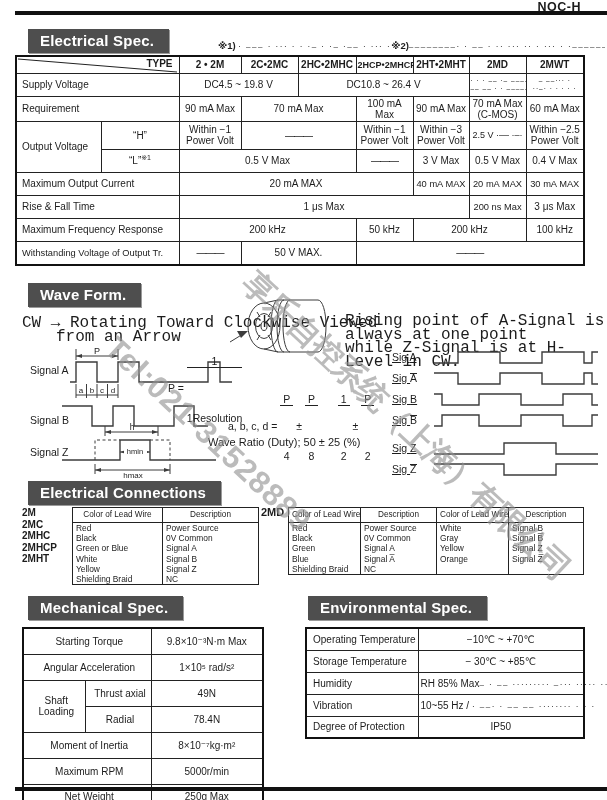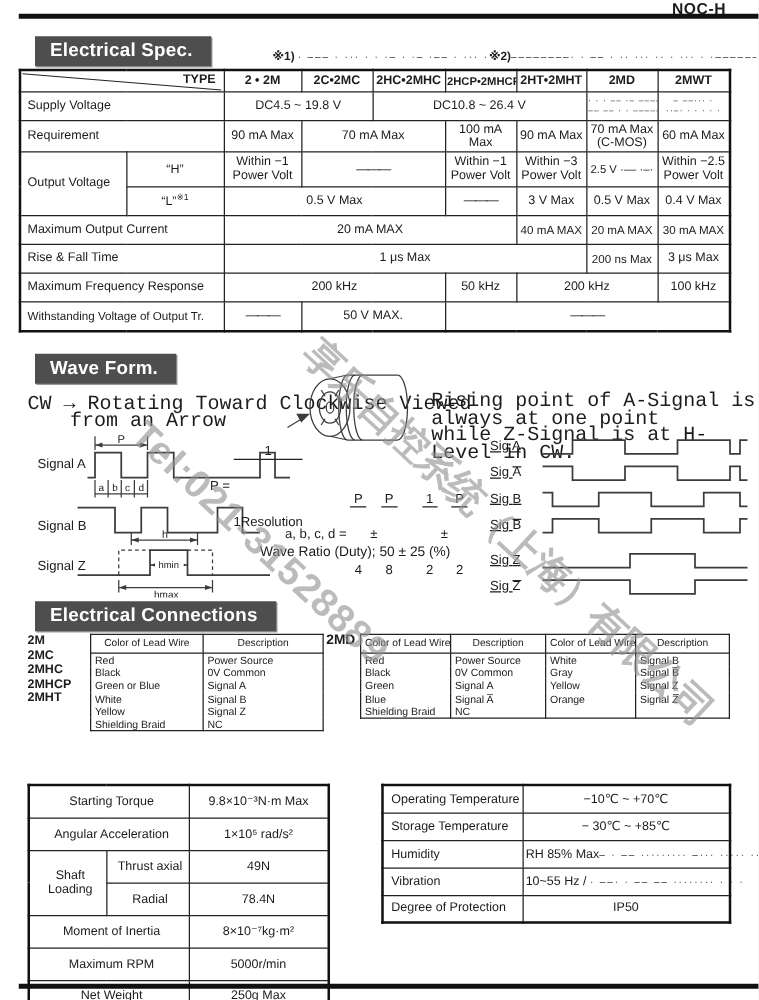--- a/index.html
+++ b/index.html
@@ -408,20 +408,21 @@
       <tr>
         <td style="border-top:none">Shielding Braid</td>
         <td style="border-top:none">NC</td>
         <td style="border-top:none"></td>
         <td style="border-top:none"></td>
       </tr>
     </tbody>
       </table>
   </div>
 
+  <div class="abs sec-head" style="top:596px;left:28px;">Mechanical Spec.</div>
   <div class="abs" style="top:627px;left:22px;">
     <table class="mech outer">
       <colgroup>
           <col style="width:62px">
           <col style="width:66px">
           <col style="width:112px">
         </colgroup>
       <tbody>
           <tr style="height:26px">
         <td colspan="2" class="lbl">Starting Torque</td>
@@ -449,20 +450,21 @@
         <td>5000r/min</td>
       </tr>
       <tr style="height:26px">
         <td colspan="2" class="lbl">Net Weight</td>
         <td>250g Max</td>
       </tr>
     </tbody>
       </table>
   </div>
 
+  <div class="abs sec-head" style="top:596px;left:308px;">Environmental Spec.</div>
   <div class="abs" style="top:627px;left:305px;">
     <table class="env outer">
       <colgroup>
           <col style="width:112px">
           <col style="width:166px">
         </colgroup>
       <tbody>
           <tr style="height:22px">
         <td class="lbl">Operating Temperature</td>
         <td>−10℃ ~ +70℃</td>

